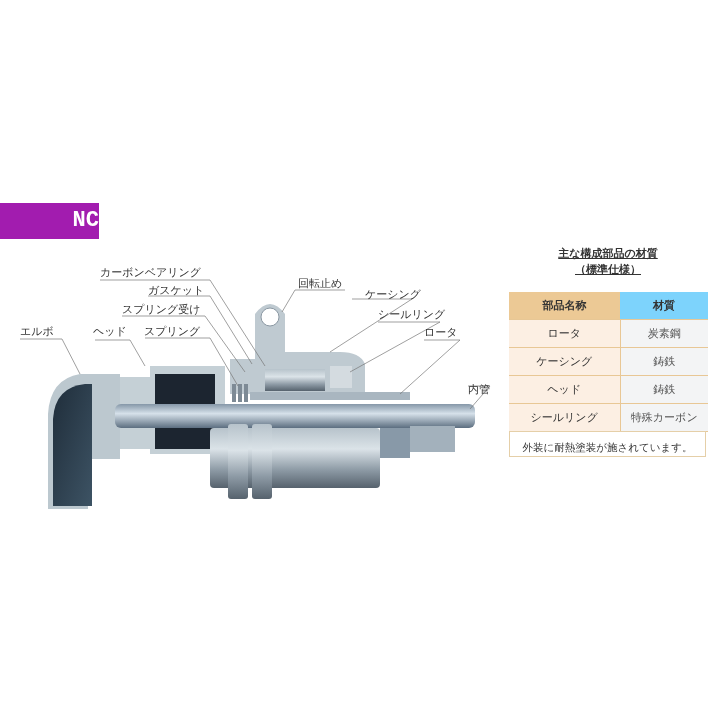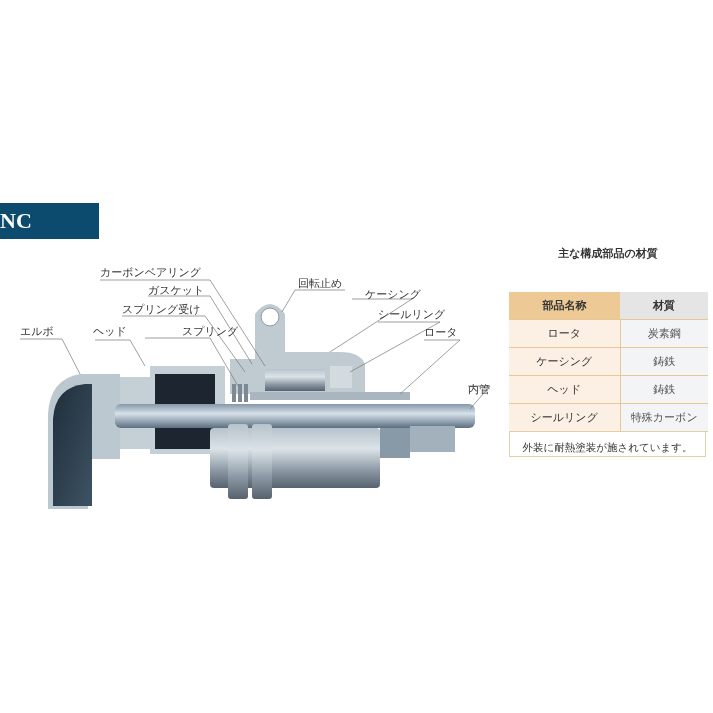--- a/index.html
+++ b/index.html
@@ -1,29 +1,29 @@
 <!DOCTYPE html>
 <html><head>
 <meta charset="utf-8">
 <style>
   html, body { margin:0; padding:0; background:#ffffff; }
   body { width:713px; height:713px; position:relative; overflow:hidden;
          font-family:"DejaVu Sans", sans-serif; color:#333; }
   .badge { position:absolute; left:0; top:203px; width:99px; height:36px;
-           background:#0c4a6e; color:#fff; font-family:Liberation Serif, serif;
-           font-weight:bold; font-size:22px; line-height:36px; text-align:left; }
+           background:#a21caf; color:#fff; font-family:Liberation Mono, monospace;
+           font-weight:bold; font-size:22px; line-height:36px; text-align:right; }
   .diagram { position:absolute; left:0; top:244px; width:510px; height:300px; }
   .lbl { position:absolute; font-size:11px; color:#333; white-space:nowrap; line-height:13px; }
   .panel-title { position:absolute; left:508px; top:246px; width:200px; text-align:center;
-                 font-size:11px; font-weight:bold; color:#333; line-height:16px; }
+                 font-size:11px; font-weight:bold; color:#333; line-height:16px;text-decoration:underline; }
   table.mat { position:absolute; left:509px; top:292px; width:199px; border-collapse:collapse;
               font-size:11px; }
   table.mat th { height:25px; font-weight:bold; color:#333; }
   table.mat th.c1 { background:#ecc995; width:109px; }
-  table.mat th.c2 { background:#e5e5e5; }
+  table.mat th.c2 { background:#7dd3fc; }
   table.mat td { height:25px; text-align:center; border-top:1px solid #e8c795; }
   table.mat td.c1 { background:#fcefe3; color:#333; border-right:1px solid #e8c795; }
   table.mat td.c2 { background:#f3f4f5; color:#555;margin-top:15px; }
   table.mat tr:last-child td { border-bottom:1px solid #e8c795; }
   .note { position:absolute; left:509px; top:431px; width:197px; height:26px;
           border:1px solid #e5cfa8; font-size:10.5px; line-height:30px; text-align:center;
           color:#333; box-sizing:border-box; }
 </style>
 </head>
 <body>
@@ -85,32 +85,33 @@
       <polyline points="345,296 295,296 282,318"></polyline>
       <polyline points="352,305 412,305 330,358"></polyline>
       <polyline points="378,328 440,328 350,378"></polyline>
       <polyline points="424,346 460,346 400,400"></polyline>
       <polyline points="468,392 490,392 470,415"></polyline>
     </g>
   </svg>
   <div class="lbl" style="left:100px;top:22px;">カーボンベアリング</div>
   <div class="lbl" style="left:148px;top:40px;">ガスケット</div>
   <div class="lbl" style="left:122px;top:59px;text-align:center;">スプリング受け</div>
-  <div class="lbl" style="left:144px;top:81px;margin-left:38px;">スプリング</div>
+  <div class="lbl" style="left:144px;top:81px;">スプリング</div>
   <div class="lbl" style="left:93px;top:81px;">ヘッド</div>
   <div class="lbl" style="left:20px;top:81px;">エルボ</div>
   <div class="lbl" style="left:298px;top:33px;">回転止め</div>
   <div class="lbl" style="left:365px;top:44px;">ケーシング</div>
   <div class="lbl" style="left:378px;top:64px;">シールリング</div>
   <div class="lbl" style="left:424px;top:82px;">ロータ</div>
   <div class="lbl" style="left:468px;top:127px;margin-top:12px;">内管</div>
 </div>
 
 <div class="panel-title">
   <div>主な構成部品の材質</div>
+  <div>（標準仕様）</div>
 </div>
 
 <table class="mat">
   <tbody>
       <tr>
     <th class="c1">部品名称</th>
     <th class="c2">材質</th>
   </tr>
   <tr>
     <td class="c1">ロータ</td>

